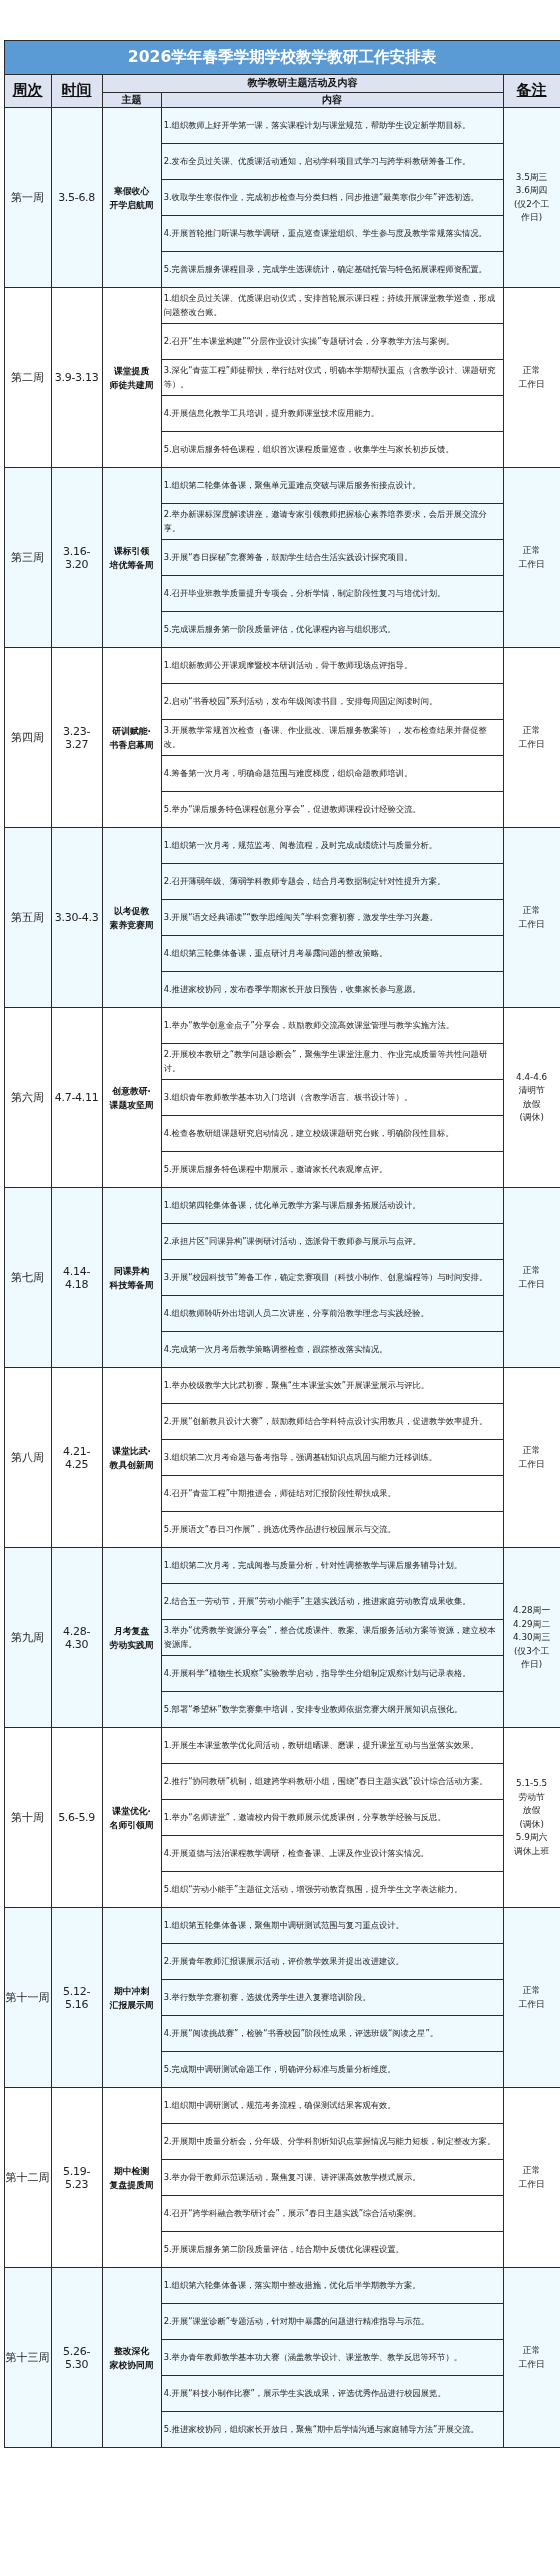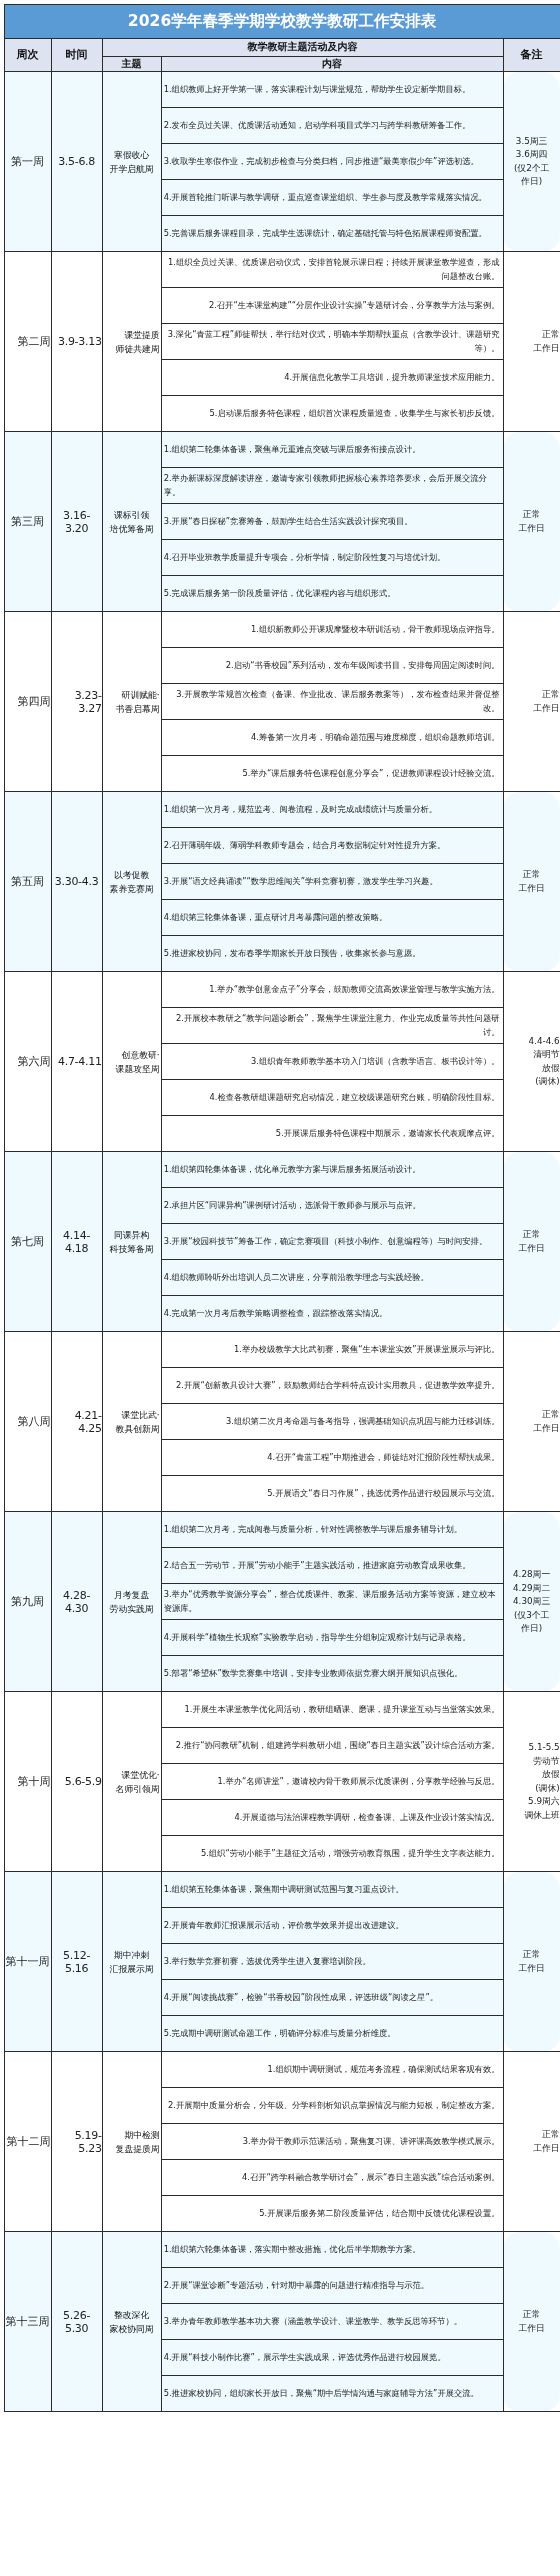--- a/index.html
+++ b/index.html
@@ -1,35 +1,35 @@
 <!DOCTYPE html>
 <html style="font-size:8.3px"><head>
 <meta charset="utf-8">
 <style>
   * { box-sizing: border-box; margin: 0; padding: 0; }
   html, body { width: 561px; background: #ffffff; }
   body { font-family: "DejaVu Sans", "Liberation Sans", sans-serif; color: #222; }
-  .sheet { position: relative; width: 448px; padding: 3.6px 3.1px 1px 3.6px; }
+  .sheet { position: relative; width: 448px; padding: 3.6px 3.1px 1px 3.6px; margin-top: 36px; }
   table { width: 554px; border-collapse: collapse; table-layout: fixed; }
   td, th { border: 0.8px solid #2b2b2b; }
   .title-cell {
     background: #5b9bd5; color: #fff; height: 34px;
     font-size: 15.6px; font-weight: bold; text-align: center; letter-spacing: 0px;
   }
   .hdr { background: #dde3f1; font-weight: bold; text-align: center; color: #111; }
-  .hdr-big { font-size: 11px; }
+  .hdr-big { font-size: 15px; text-decoration: underline; }
   .hdr-small { font-size: 10px; height: 15px; }
   .hdr-top { height: 18.7px; }
   .wk, .dt { text-align: center; font-size: 11px; color: #222; }
   .dt { letter-spacing: -0.3px; }
-  .theme { text-align: center; font-weight: normal; font-size: 8.8px; line-height: 14px; padding: 0 1px; color: #111; }
-  .note { text-align: center; font-size: 8.8px; line-height: 13.5px; padding: 0 0; color: #222; border-radius: 17px; }
+  .theme { text-align: center; font-weight: bold; font-size: 8.8px; line-height: 14px; padding: 0 1px; color: #111; }
+  .note { text-align: center; font-size: 8.8px; line-height: 13.5px; padding: 0 9px; color: #222; }
   .item { font-size: 8.3px; line-height: 13.5px; padding: 2.1px 3.1px 2.1px 2.1px; height: 36px; color: #222; vertical-align: middle; }
   tr.alt td { background: #eefaff; }
-  tr.plain td { background: #ffffff; text-align: right; }
+  tr.plain td { background: #ffffff; }
   .inner { border-top: 0.8px solid #555; }
 </style>
 </head>
 <body>
 
 <div class="sheet">
   <table>
     <colgroup>
       <col style="width:47px">
       <col style="width:51px">
@@ -171,21 +171,21 @@
         <tr class="alt">
           <td class="item inner">2.召开薄弱年级、薄弱学科教师专题会，结合月考数据制定针对性提升方案。</td>
         </tr>
         <tr class="alt">
           <td class="item inner">3.开展“语文经典诵读”“数学思维闯关”学科竞赛初赛，激发学生学习兴趣。</td>
         </tr>
         <tr class="alt">
           <td class="item inner">4.组织第三轮集体备课，重点研讨月考暴露问题的整改策略。</td>
         </tr>
         <tr class="alt">
-          <td class="item inner">5.推进家校协同，发布春季学期家长开放日预告，收集家长参与意愿。</td>
+          <td class="item inner">4.推进家校协同，发布春季学期家长开放日预告，收集家长参与意愿。</td>
         </tr>
         <tr class="plain">
           <td rowspan="5" class="wk">第六周</td>
           <td rowspan="5" class="dt">4.7-4.11</td>
           <td rowspan="5" class="theme">
             <div>创意教研·</div>
             <div>课题攻坚周</div>
           </td>
           <td class="item">1.举办“教学创意金点子”分享会，鼓励教师交流高效课堂管理与教学实施方法。</td>
           <td rowspan="5" class="note">

